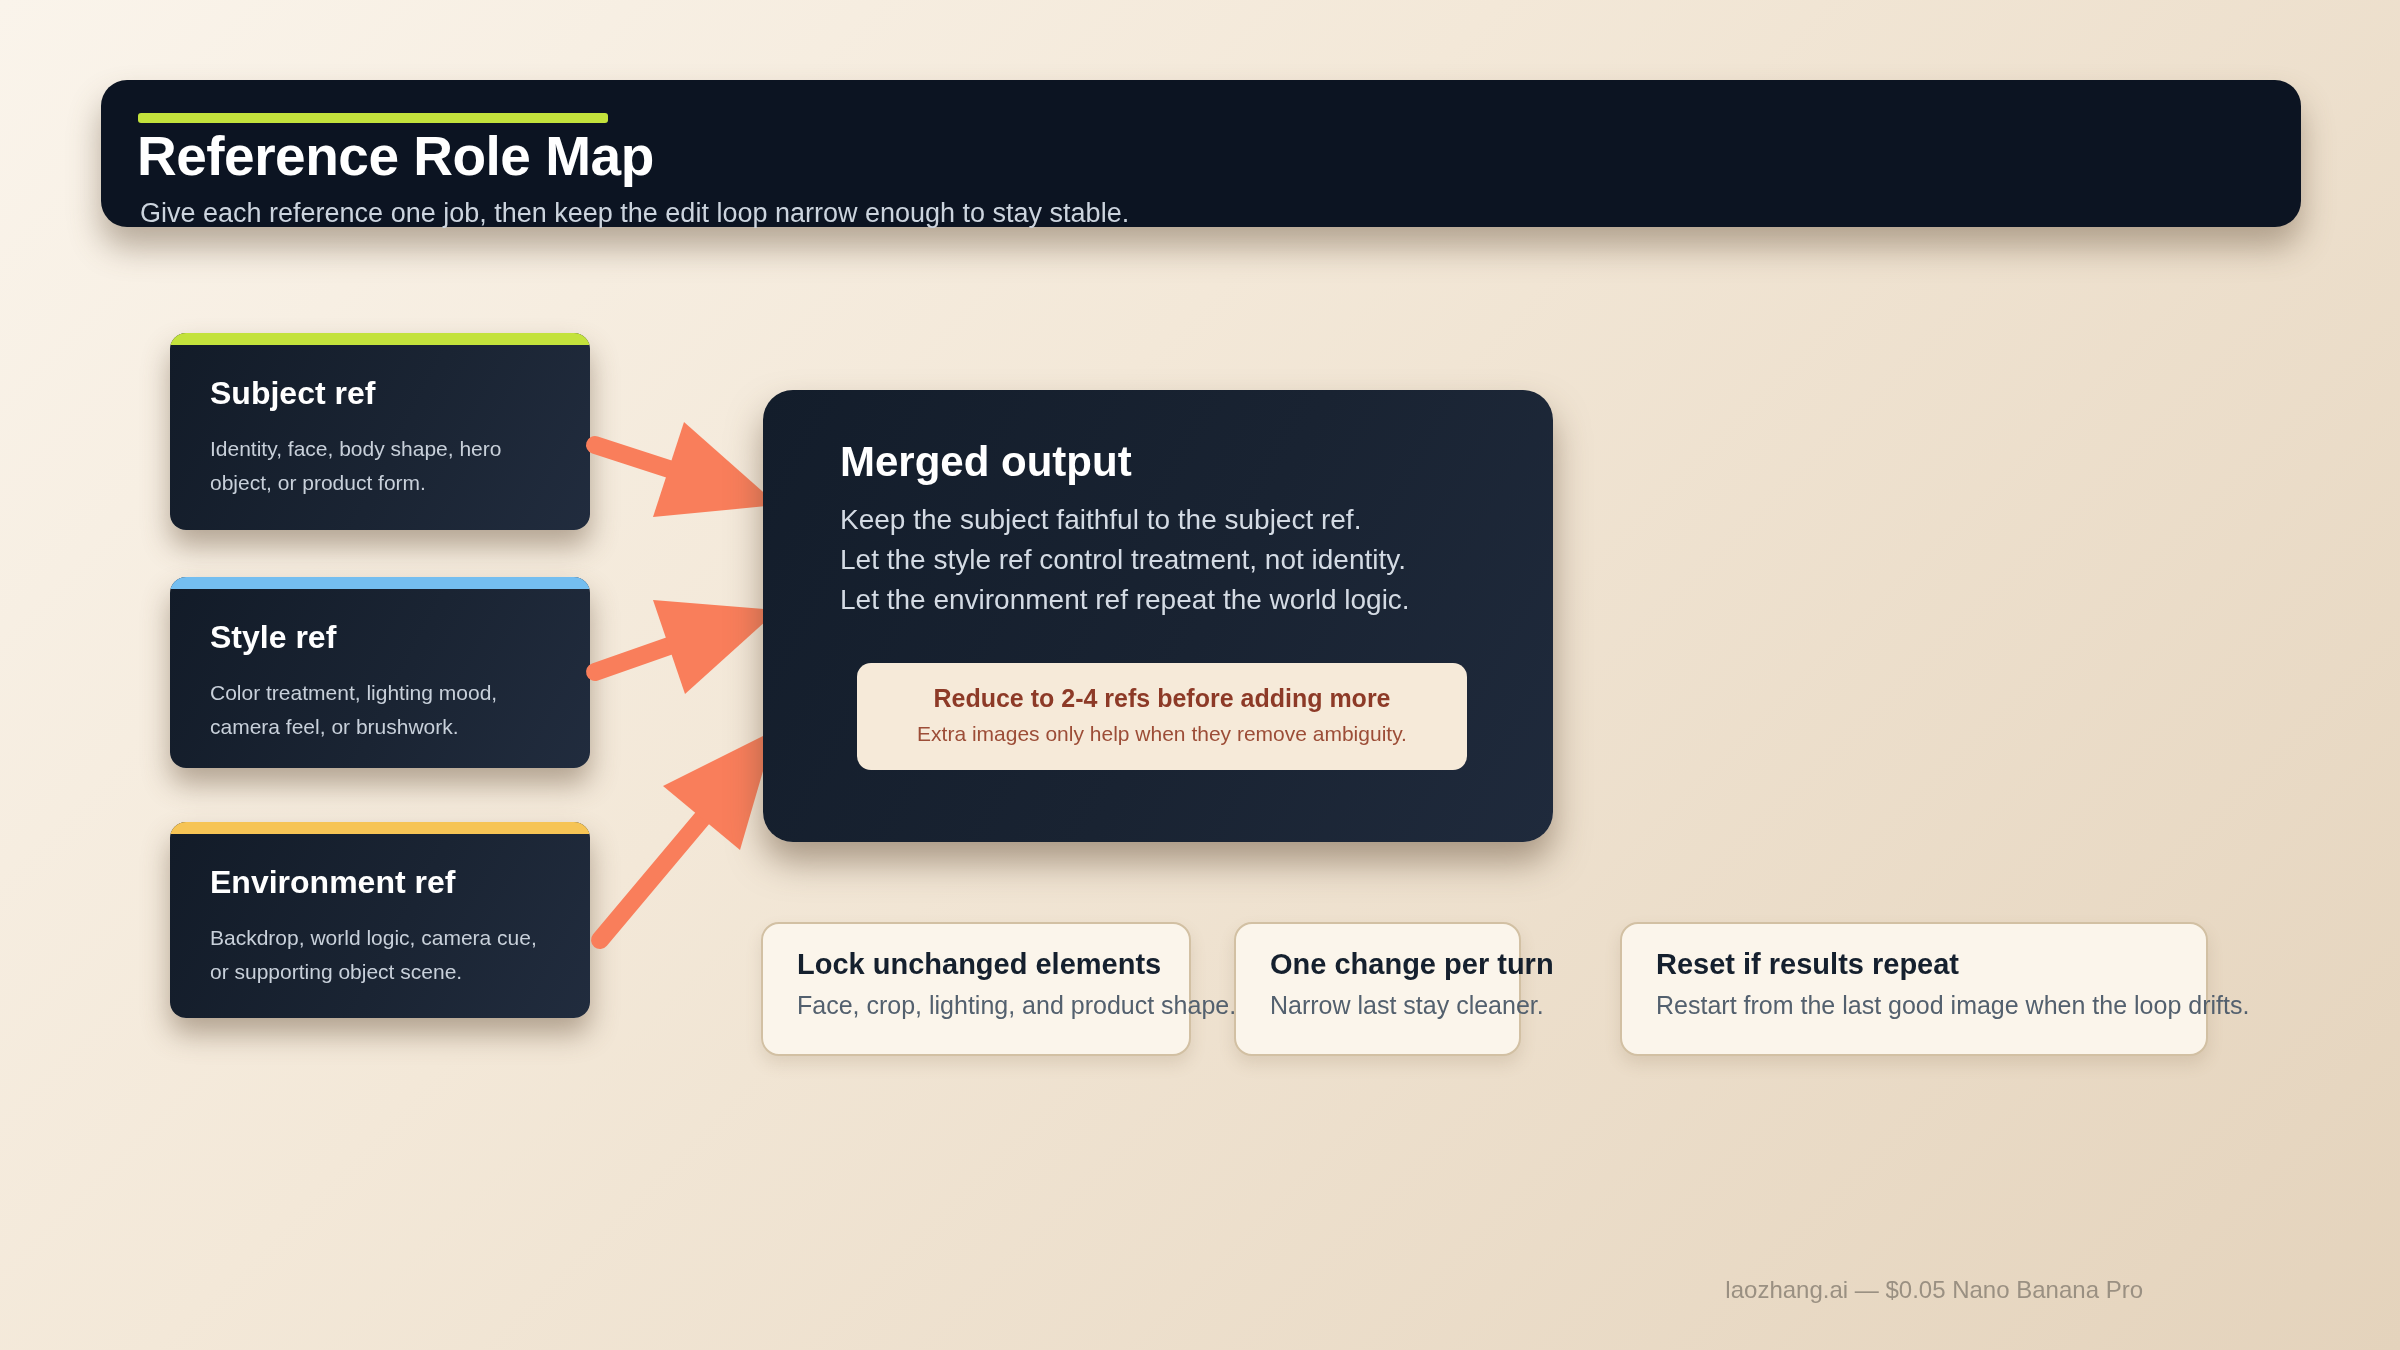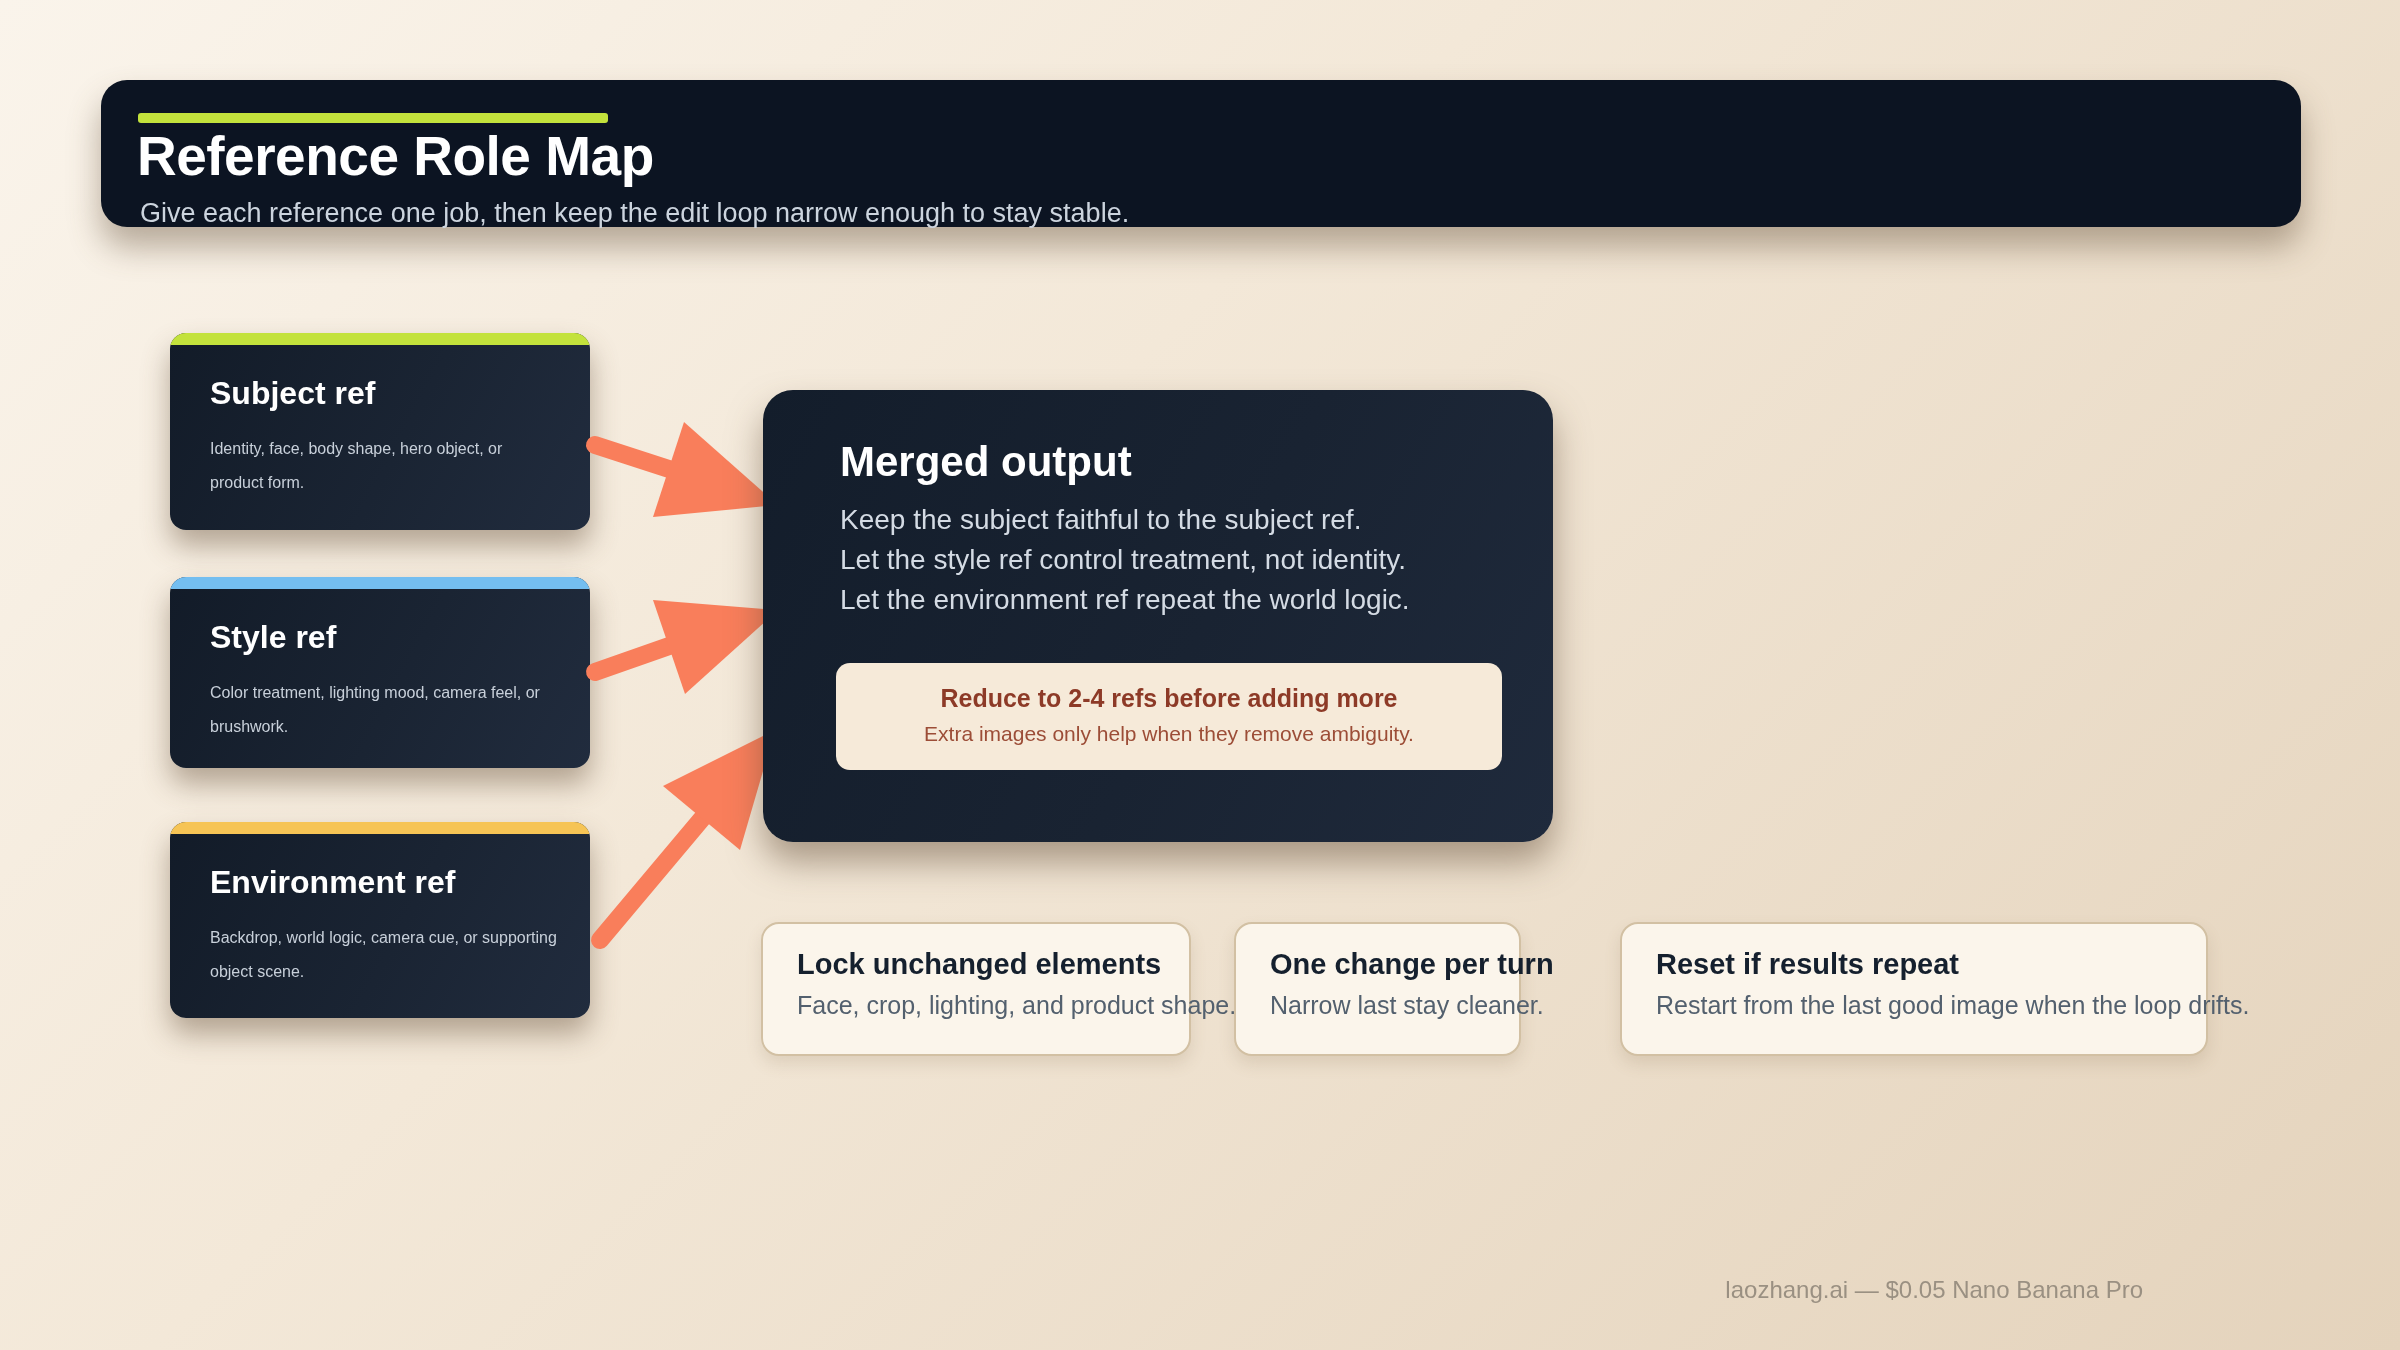--- a/index.html
+++ b/index.html
@@ -25,37 +25,37 @@
     background:linear-gradient(118deg,#121b28 0%,#1a2433 55%,#212c3e 100%);
     border-radius:16px;overflow:hidden;
     box-shadow:0 16px 28px rgba(100,78,55,.45);
   }
   .ref-subject{top:333px;height:197px;}
   .ref-style{top:577px;height:191px;}
   .ref-environment{top:822px;height:196px;}
   .ref-accent{height:12px;width:100%;}
   .ref-pad{padding:24px 28px 0 40px;}
   .ref-title{font-size:32px;font-weight:700;color:#ffffff;margin:6px 0 20px 0;}
-  .ref-text{font-size:16px;line-height:34px;color:#c8d0da;max-width:350px;}
+  .ref-text{font-size:21px;line-height:34px;color:#c8d0da;max-width:350px;}
 
   
   .arrows{position:absolute;left:0;top:0;pointer-events:none;}
 
   
   .merged{
     position:absolute;left:763px;top:390px;width:790px;height:452px;
     background:linear-gradient(118deg,#131d2b 0%,#192332 55%,#1f2a3c 100%);
     border-radius:30px;
     box-shadow:0 20px 34px rgba(100,78,55,.5);
   }
   .merged-title{position:absolute;left:77px;top:48px;font-size:42px;font-weight:700;color:#ffffff;}
   .merged-lines{position:absolute;left:77px;top:110px;font-size:28px;line-height:40px;color:#d4dbe4;}
   .merged-line{white-space:nowrap;}
   .callout{
-    position:absolute;left:73px;top:273px;width:666px;height:107px;
+    position:absolute;left:94px;top:273px;width:610px;height:107px;
     background:#f6ead9;border-radius:14px;text-align:center;box-sizing:border-box;
   }
   .callout-title{margin-top:21px;font-size:25px;font-weight:700;color:#8d3a27;}
   .callout-body{margin-top:9px;font-size:21px;color:#9c4d37;}
 
   
   .tip{
     position:absolute;top:922px;height:134px;box-sizing:border-box;
     background:#fbf5eb;border:2px solid #d2c0a3;border-radius:18px;
     box-shadow:0 8px 16px rgba(125,98,70,.16);

